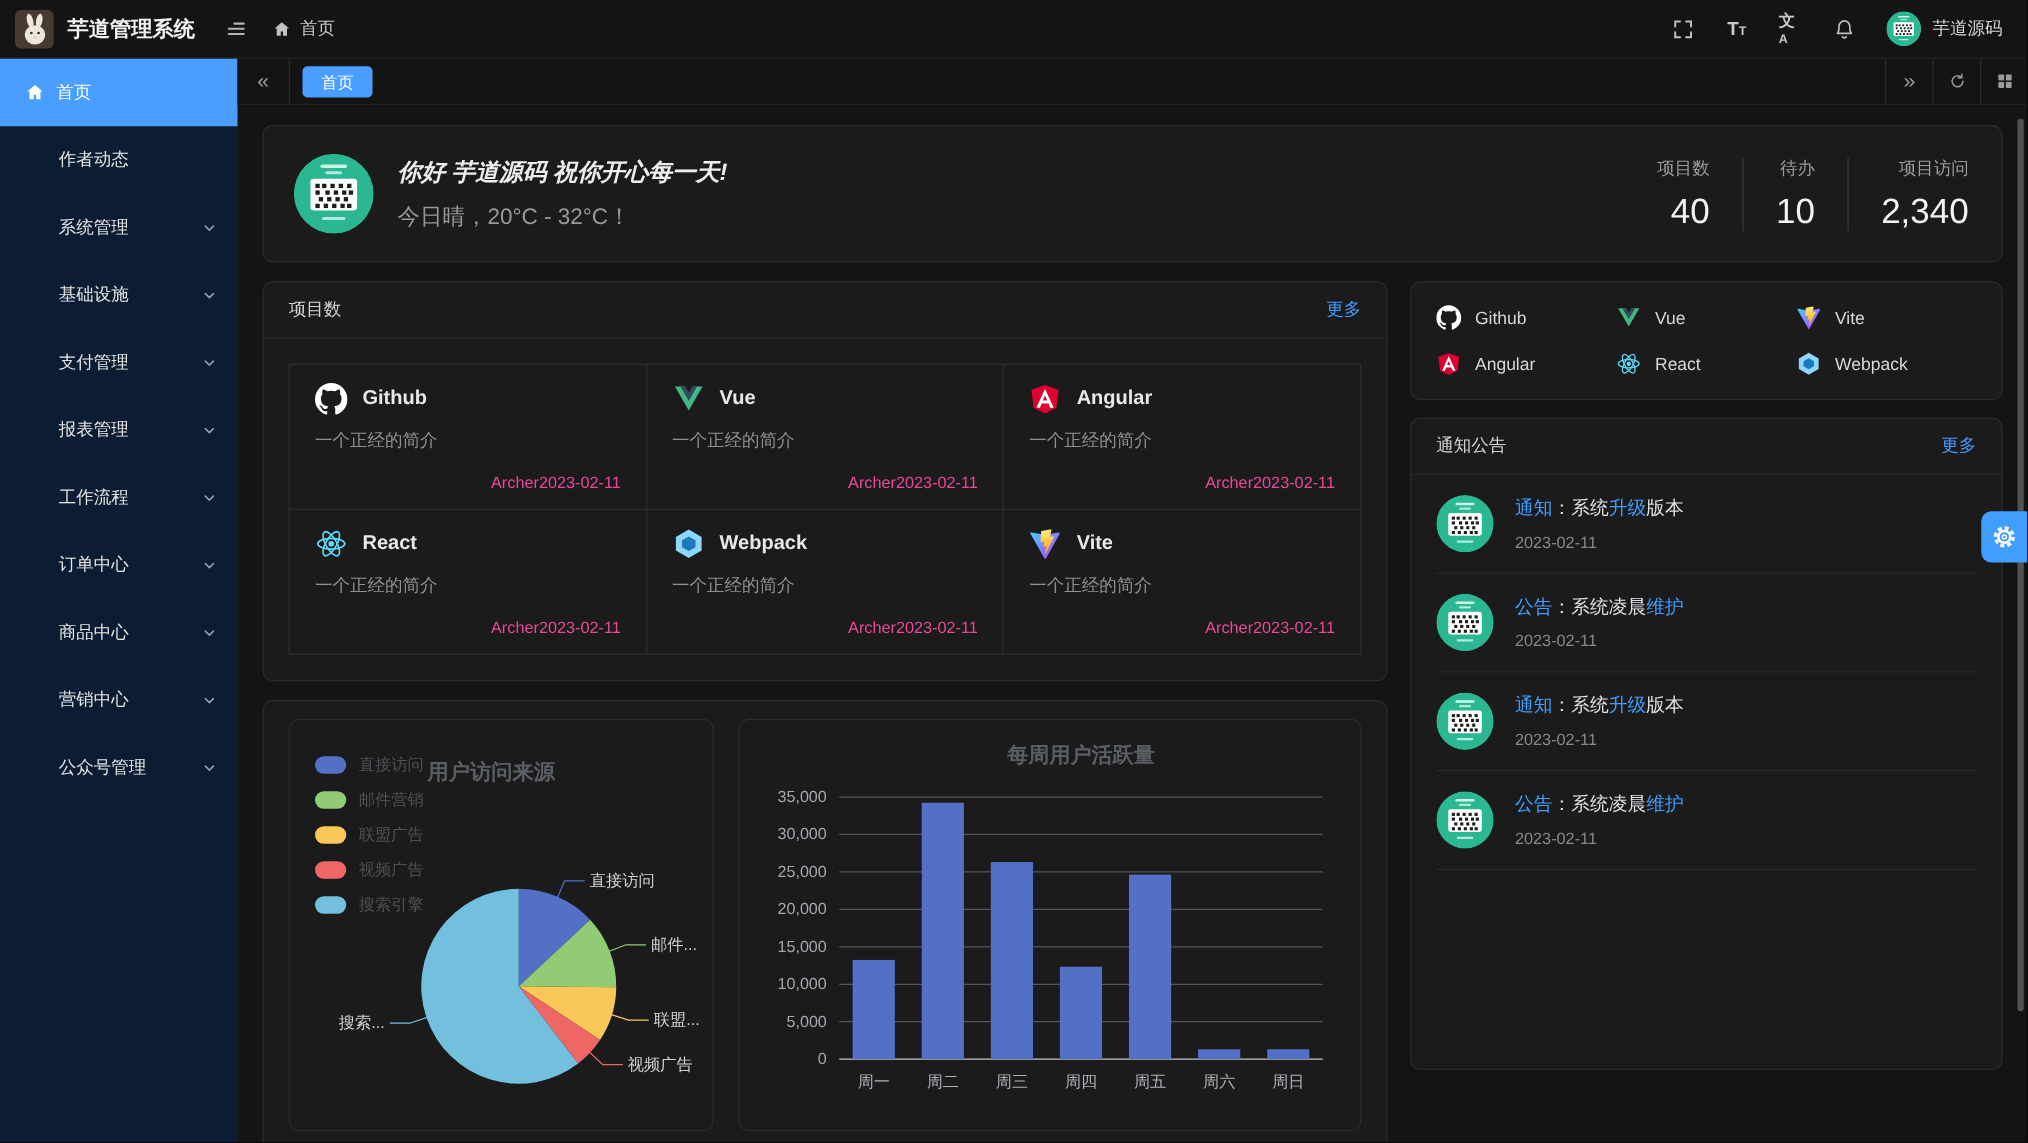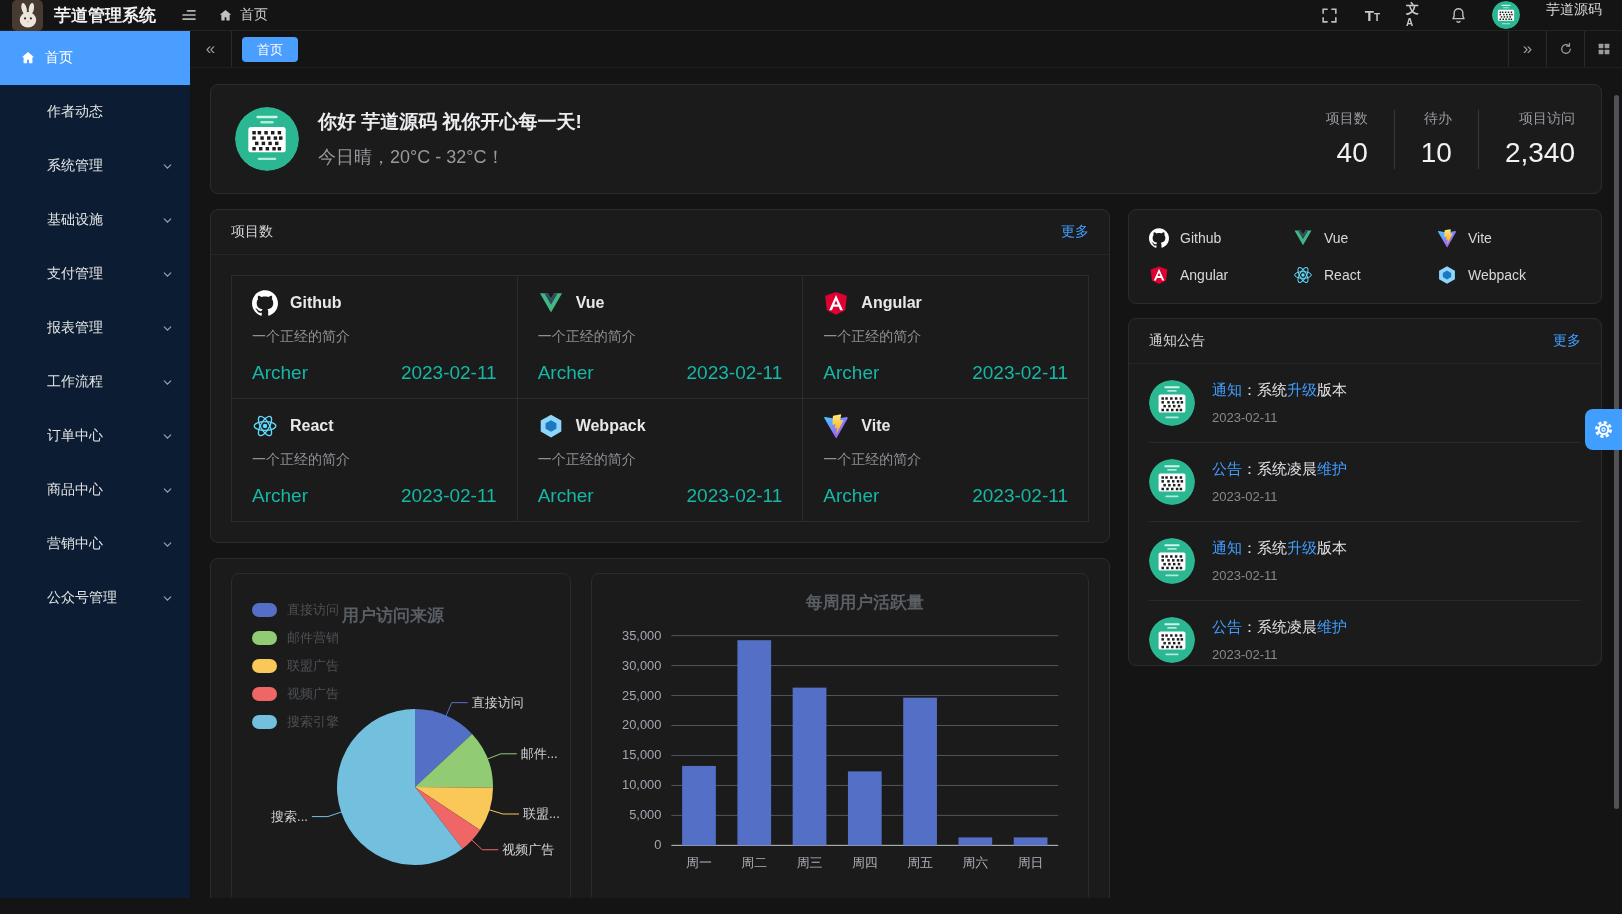--- a/index.html
+++ b/index.html
@@ -1,33 +1,33 @@
 <!DOCTYPE html>
 <html><head>
 <meta charset="utf-8">
 <style>
 * { margin:0; padding:0; box-sizing:border-box; }
 html,body { background:#000; }
 body { font-family:"Liberation Sans","DejaVu Sans",sans-serif; }
 .app { position:relative; width:1622px; height:914px; background:var(--page-bg,#141414); overflow:hidden; color:#e0e0e0; }
 
 
-.topbar { height:31px; background:#141414; border-bottom:1px solid #242424; display:flex; align-items:center; padding:0 20px 0 12px; }
+.topbar { height:47px; background:#141414; border-bottom:1px solid #242424; display:flex; align-items:center; padding:0 20px 0 12px; }
 .logo { width:31px; height:31px; flex:none; display:flex; }
 .logo svg { width:31px; height:31px; }
 .app-title { font-size:17px; font-weight:bold; color:#f2f2f2; margin-left:11px; }
 .hamburger { margin-left:24px; width:18px; height:18px; color:#b4b4b8; cursor:pointer; display:flex; }
 .breadcrumb { margin-left:20px; display:flex; align-items:center; gap:7px; font-size:14px; color:#c9c9cd; }
 .bc-home { width:15px; height:15px; color:#c2c2c6; display:flex; }
 .topbar-right { margin-left:auto; display:flex; align-items:center; gap:24px; }
 .top-ic { width:19px; height:19px; color:#bfbfc3; display:flex; align-items:center; justify-content:center; cursor:pointer; }
 .top-ic svg { width:100%; height:100%; }
 .txt-ic { font-weight:bold; color:#c9c9cd; font-size:15px; line-height:1; cursor:pointer; }
 .txt-ic small { font-size:10px; font-weight:bold; }
-.user-wrap { display:flex; align-items:flex-start; gap:26px; cursor:pointer; }
+.user-wrap { display:flex; align-items:center; gap:9px; cursor:pointer; }
 .avatar { width:28px; height:28px; border-radius:50%; overflow:hidden; display:flex; }
 .avatar svg { width:100%; height:100%; }
 .user-name { font-size:14px; color:#d8d8dc; }
 
 
 .body-row { display:flex; height:867px; }
 .sidebar { width:190px; flex:none; background:var(--sidebar-bg,#0b1c33); }
 .menu-item { height:54px; display:flex; align-items:center; padding:0 16px 0 20px; font-size:14px; color:#e5e5e5; cursor:pointer; }
 .menu-item.active { background:var(--tab-active,#4a9eff); color:#fff; }
 .mi-icon { width:16px; height:16px; margin-right:9px; display:flex; }
@@ -46,21 +46,21 @@
 .tab-spacer { flex:1; }
 
 .content { flex:1; padding:16px 20px; overflow:hidden; }
 .card { background:var(--card-bg,#1b1b1c); border:1px solid #2c2c2e; border-radius:8px; }
 
 
 .welcome-card { height:110px; display:flex; align-items:center; padding:0 24px; }
 .welcome-avatar { width:64px; height:64px; border-radius:50%; overflow:hidden; flex:none; display:flex; }
 .welcome-avatar svg { width:100%; height:100%; }
 .welcome-text { margin-left:19px; }
-.welcome-title { font-size:19px; font-weight:bold; color:#ededef; }
+.welcome-title { font-size:19px; font-weight:bold; color:#ededef;font-style:italic; }
 .welcome-sub { font-size:18px; color:#98989d; margin-top:10px; }
 .welcome-stats { margin-left:auto; display:flex; align-items:center; }
 .stat-group { padding:0 26px; text-align:right; }
 .stat-group:last-child { padding-right:2px; }
 .stat-group + .stat-group { border-left:1px solid rgba(255,255,255,.13); }
 .stat-label { font-size:14px; color:#9a9aa0; margin-bottom:9px; }
 .stat-value { font-size:28px; color:#f2f2f4; }
 
 .content-row { display:flex; gap:18px; margin-top:15px; }
 .left-col { width:900px; flex:none; }
@@ -71,21 +71,21 @@
 
 
 .projects-body { padding:20px; }
 .projects-grid { display:grid; grid-template-columns:repeat(3,1fr); gap:1px; background:#2c2c2e; border:1px solid #2c2c2e; }
 .project-cell { background:#1b1b1c; padding:14px 20px; cursor:pointer; }
 .pc-head { display:flex; align-items:center; gap:12px; }
 .pc-icon { width:26px; height:26px; display:flex; }
 .pc-icon svg { width:100%; height:100%; }
 .pc-name { font-size:16px; font-weight:bold; color:#e8e8ea; }
 .pc-desc { margin-top:12px; font-size:14px; color:#8f8f95; }
-.pc-foot { margin-top:16px; display:flex; justify-content:space-between; font-size:19px; color:#14b8a6; }
+.pc-foot { margin-top:16px; display:flex; justify-content:flex-end; font-size:13px; color:#ec4899; }
 
 
 .charts-card { margin-top:15px; padding:14px 20px; display:flex; gap:20px; height:384px; }
 .chart-box { border:1px solid #2c2c2e; border-radius:8px; background:#1b1b1c; position:relative; height:330px; }
 .pie-box { width:340px; flex:none; }
 .bar-box { flex:1; }
 .pie-title { position:absolute; top:30px; left:110px; font-size:17px; font-weight:bold; color:#5a5e65; }
 .pie-legend { position:absolute; left:20px; top:27px; }
 .legend-item { display:flex; align-items:center; gap:10px; margin-bottom:10px; }
 .legend-swatch { width:25px; height:14px; border-radius:7px; }
@@ -96,21 +96,21 @@
 .sv-xlab { font-family:"Liberation Sans",sans-serif; font-size:13px; fill:#aeb2b9; }
 .pie-lab { font-family:"Liberation Sans",sans-serif; font-size:13px; fill:#d2d2d6; }
 
 
 .shortcut-body { padding:18px 20px; display:grid; grid-template-columns:repeat(3,1fr); row-gap:17px; }
 .shortcut-item { display:flex; align-items:center; gap:11px; font-size:14px; color:#d8d8dc; cursor:pointer; }
 .sc-icon { width:20px; height:20px; display:flex; }
 .sc-icon svg { width:100%; height:100%; }
 
 
-.notices-card { margin-top:14px; height:348px; overflow:hidden; }
+.notices-card { margin-top:14px; height:522px; overflow:hidden; }
 .notice-list { padding:0 20px; }
 .notice-item { display:flex; align-items:center; gap:17px; padding:16px 0; border-bottom:1px solid #29292b; cursor:pointer; }
 .notice-avatar { width:46px; height:46px; border-radius:50%; overflow:hidden; flex:none; display:flex; }
 .notice-avatar svg { width:100%; height:100%; }
 .notice-title { font-size:15px; color:#e2e2e6; }
 .seg-accent { color:var(--accent,#409eff); }
 .notice-date { font-size:13px; color:#88888e; margin-top:10px; }
 
 
 .gear-btn { position:absolute; right:0; top:409px; width:37px; height:41px; background:var(--accent,#409eff); border-radius:8px 0 0 8px; display:flex; align-items:center; justify-content:center; color:#fff; cursor:pointer; z-index:20; }

